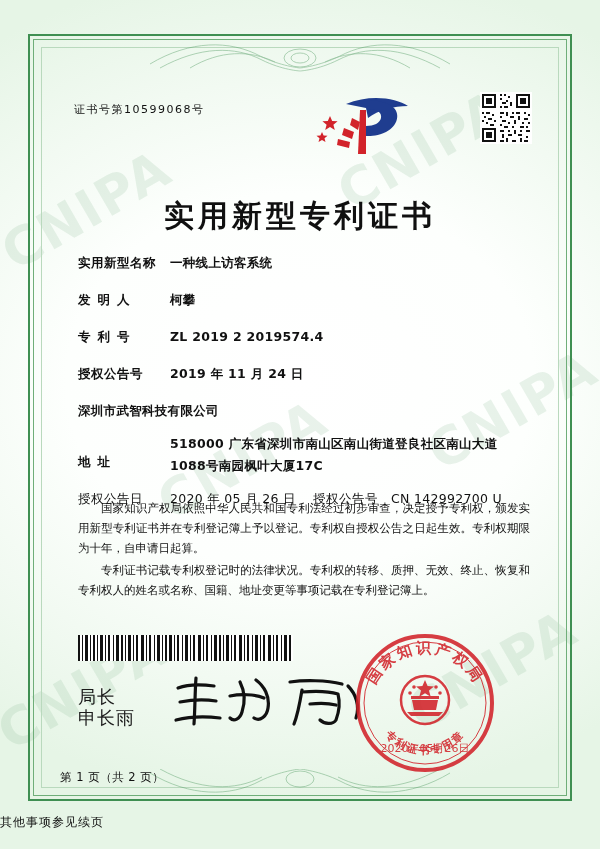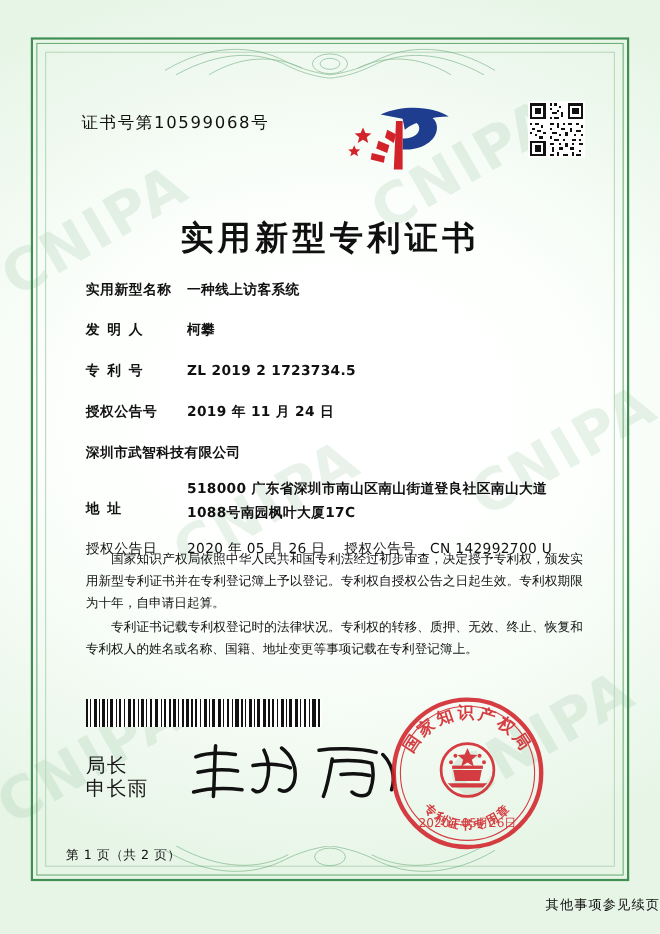--- a/index.html
+++ b/index.html
@@ -69,21 +69,21 @@
 
   
   .content {
     position: absolute;
     left: 60px; top: 80px;
     width: 480px;
     color: #1b1b1b;
   }
 
   .cert-no {
-    font-size: 15px;
+    font-size: 11px;
     letter-spacing: 1.5px;
     font-family: "DejaVu Sans", "Liberation Sans", sans-serif;
     color: #111;
     position: absolute;
     left: 14px; top: 22px; text-align: right;
   }
 
   .logo {
     position: absolute;
     left: 248px; top: 12px;
@@ -188,21 +188,21 @@
     width: 480px;
     font-size: 11.5px;
     color: #111;
     letter-spacing: 0.5px;
   }
 
   .footer-note {
     position: absolute;
     left: 0; bottom: 18px;
     width: 600px;
-    text-align: right;
+    text-align: left;
     font-size: 12px;
     color: #111;
     letter-spacing: 1px;
   }
 </style>
 </head>
 <body>
 
 <div class="page">
 
@@ -328,21 +328,21 @@
         <div class="val">一种线上访客系统</div>
       </div>
 
       <div class="row">
         <div class="lbl sp4">发明人</div>
         <div class="val">柯攀</div>
       </div>
 
       <div class="row">
         <div class="lbl sp4">专利号</div>
-        <div class="val">ZL 2019 2 1723734.5</div>
+        <div class="val">ZL 2019 2 2019574.4</div>
       </div>
 
       <div class="row">
         <div class="lbl">授权公告号</div>
         <div class="val">2019 年 11 月 24 日</div>
       </div>
 
       <div class="row">
         <div class="val">深圳市武智科技有限公司</div>
       </div>

